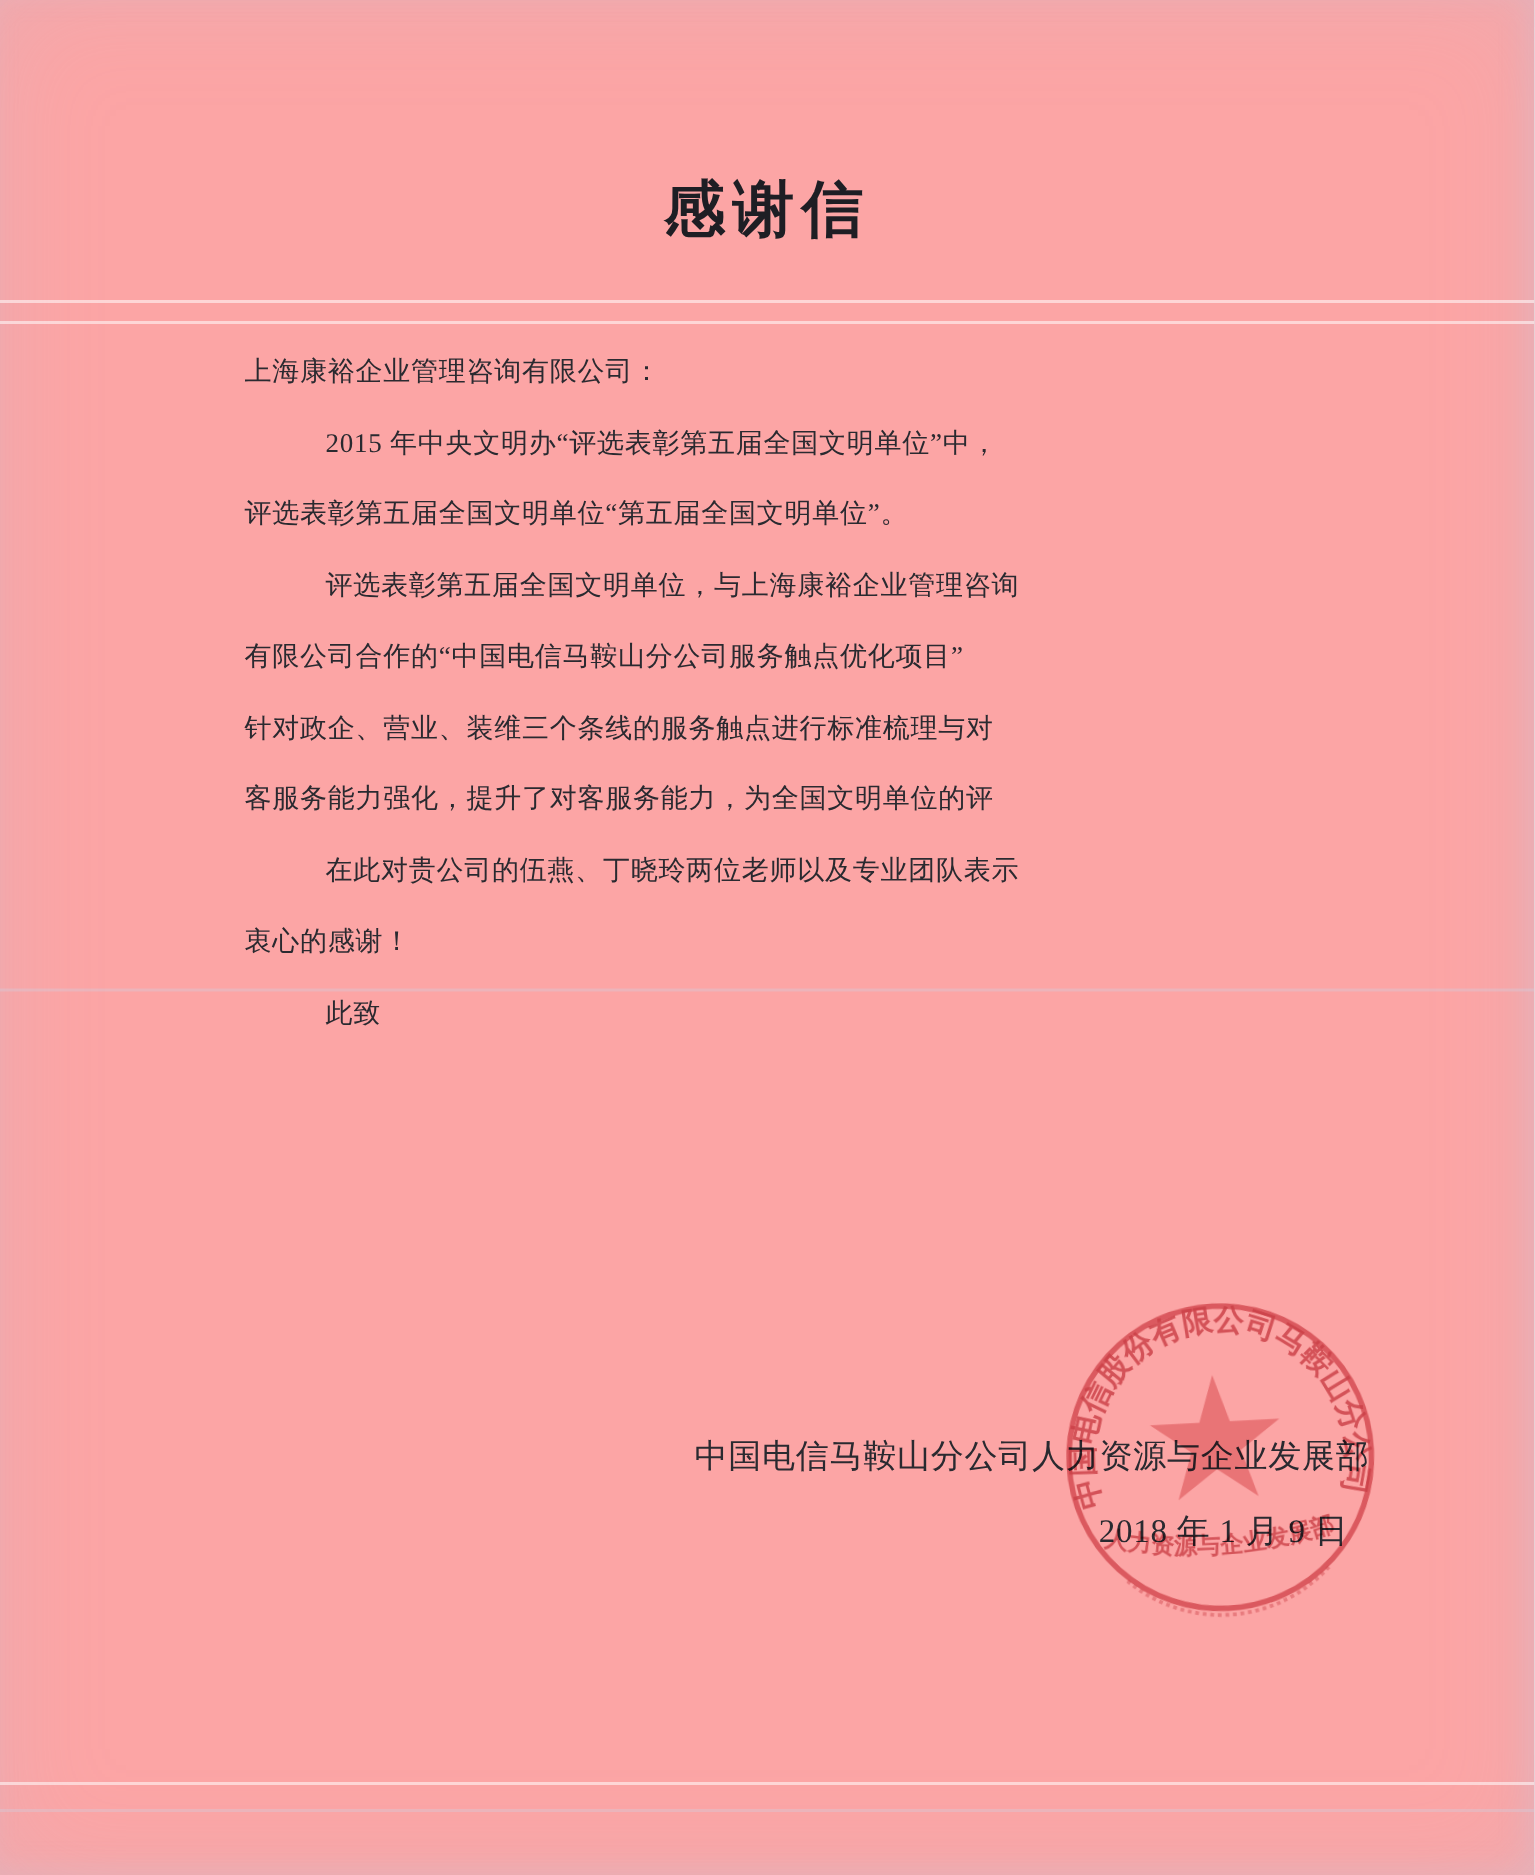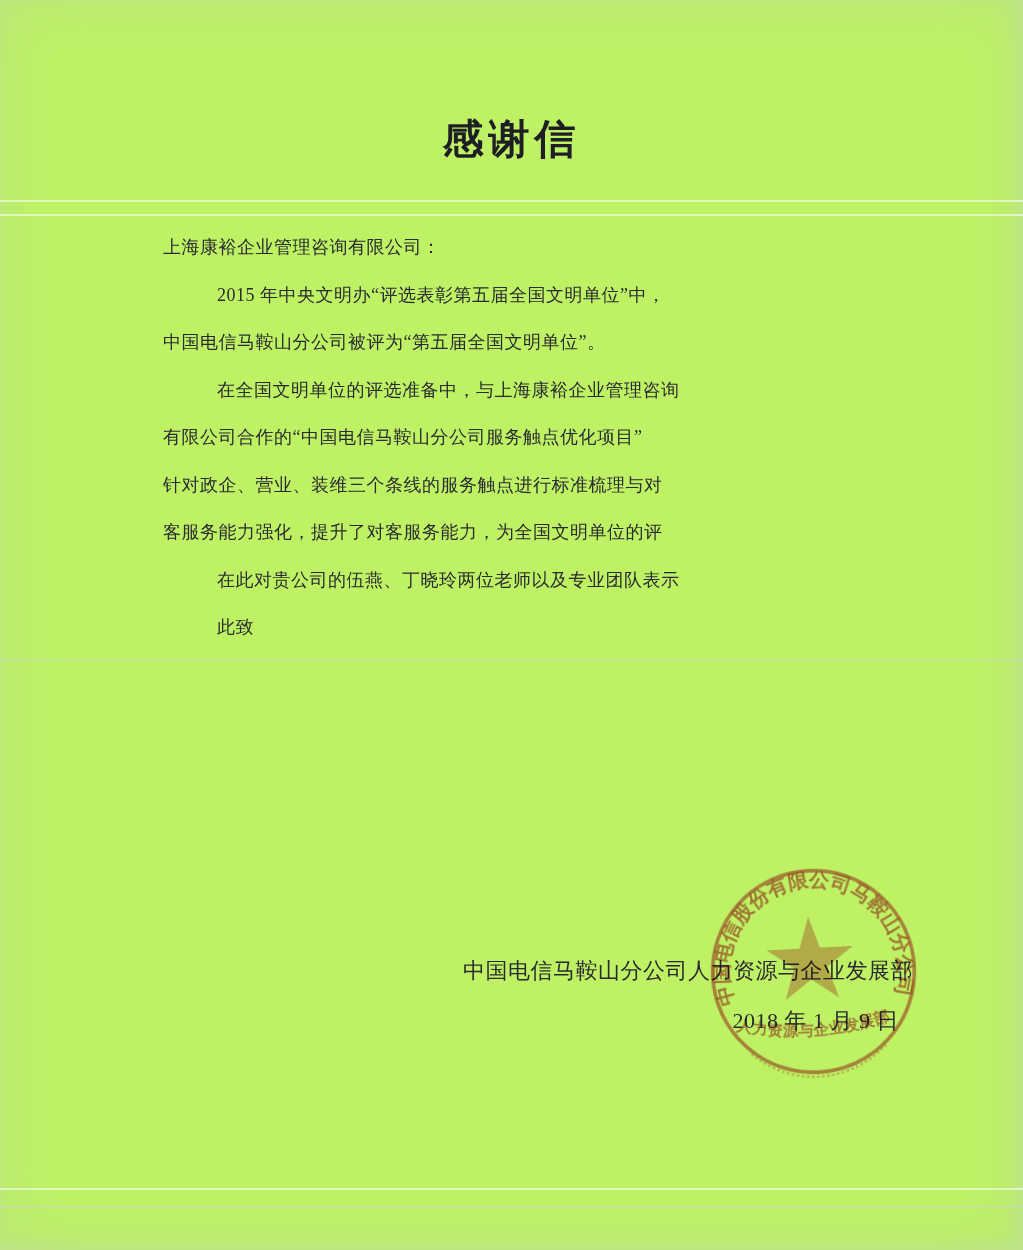--- a/index.html
+++ b/index.html
@@ -5,21 +5,21 @@
   html, body {
     margin: 0;
     padding: 0;
     background: #e8e8ee;
   }
   .page {
     position: relative;
     width: 1023px;
     height: 1250px;
     margin: 0 auto;
-    background: #bef264;
+    background: #fca5a5;
     box-shadow: inset 0 0 70px rgba(188,192,212,0.22), inset -6px -4px 18px rgba(200,203,222,0.25);
     overflow: hidden;
     font-family: "Liberation Serif", "DejaVu Serif", serif;
     color: #2a2a30;
   }
   
   .scanline {
     position: absolute;
     left: 0;
     width: 100%;
@@ -91,26 +91,27 @@
   <div class="scanline light" style="top:214px"></div>
   <div class="scanline dark" style="top:659px"></div>
   <div class="scanline light" style="top:1188px"></div>
   <div class="scanline dark" style="top:1206px"></div>
 
   <h1 class="title">感谢信</h1>
 
   <div class="letter-body" id="letter-body">
       <div class="line">上海康裕企业管理咨询有限公司：</div>
       <div class="line ind">2015 年中央文明办“评选表彰第五届全国文明单位”中，</div>
-      <div class="line">中国电信马鞍山分公司被评为“第五届全国文明单位”。</div>
-      <div class="line ind">在全国文明单位的评选准备中，与上海康裕企业管理咨询</div>
+      <div class="line">评选表彰第五届全国文明单位“第五届全国文明单位”。</div>
+      <div class="line ind">评选表彰第五届全国文明单位，与上海康裕企业管理咨询</div>
       <div class="line">有限公司合作的“中国电信马鞍山分公司服务触点优化项目”</div>
       <div class="line">针对政企、营业、装维三个条线的服务触点进行标准梳理与对</div>
       <div class="line">客服务能力强化，提升了对客服务能力，为全国文明单位的评</div>
       <div class="line ind">在此对贵公司的伍燕、丁晓玲两位老师以及专业团队表示</div>
+      <div class="line">衷心的感谢！</div>
       <div class="line ind">此致</div>
     </div>
 
   <div class="sig-block">
     <div class="sig-org">中国电信马鞍山分公司人力资源与企业发展部</div>
     <div class="sig-date">2018 年 1 月 9 日</div>
   </div>
 
   <svg class="seal" viewBox="0 0 235 235" aria-hidden="true">
     <defs>

